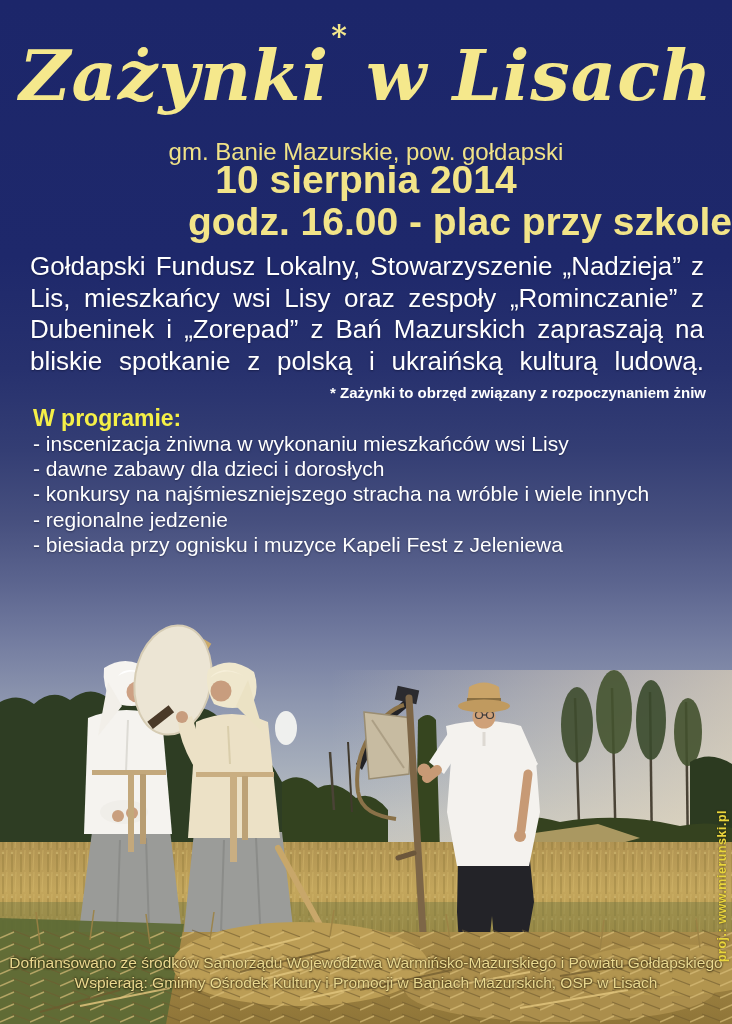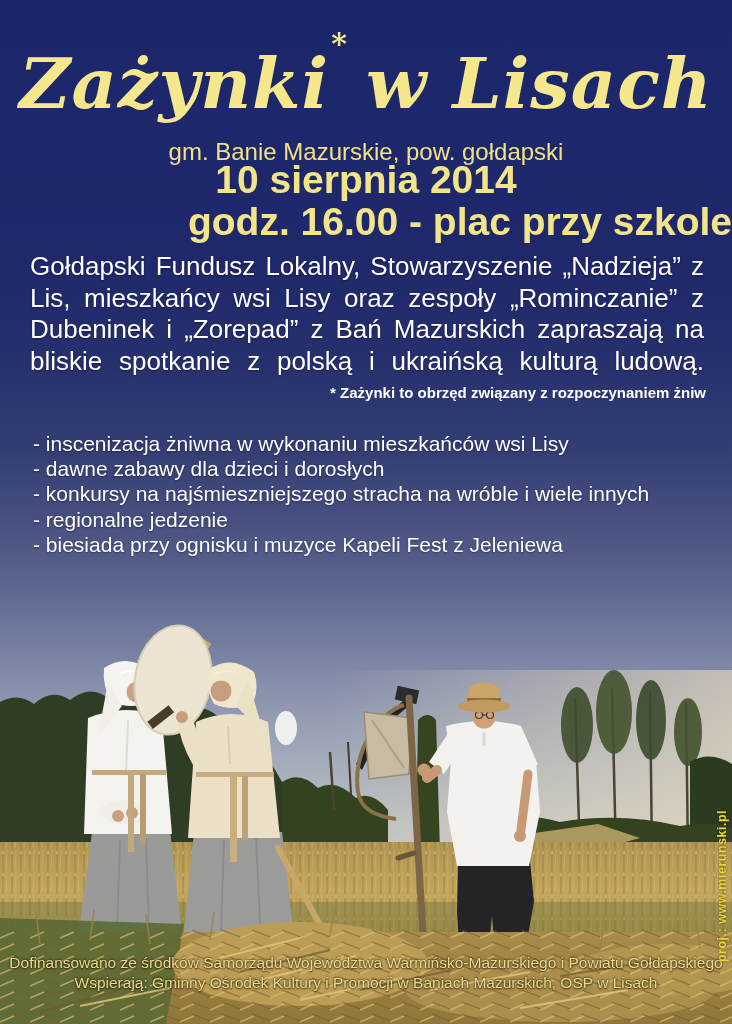--- a/index.html
+++ b/index.html
@@ -6,21 +6,21 @@
   .poster{
     position:relative;width:732px;height:1024px;margin:0 auto;overflow:hidden;
     font-family:"Liberation Sans",sans-serif;
     background:linear-gradient(180deg,
       #1c266a 0%, #1e286b 25%, #27316e 36%, #343e74 44%,
       #47507f 51%, #5c658f 57%, #757ea1 63%, #8f98b0 69%,
       #a6aebb 75%, #bcbfc0 80%, #c9c6bd 84%, #c9c6bd 100%);
   }
   .abs{position:absolute;left:0;right:0;}
   .title{
-    top:34px;text-align:center;color:#f5e88c;
+    top:26px;text-align:center;color:#f5e88c;
     font-family:"DejaVu Serif",serif;font-style:italic;font-weight:bold;
     font-size:70px;line-height:80px;letter-spacing:1px;margin:0;
   }
   .title sup{font-size:30px;position:relative;top:-30px;left:2px;}
   .title .word2{margin-left:20px;}
   .subtitle{top:137px;text-align:center;color:#f0e287;font-size:24px;line-height:30px;}
   .dateline{top:158px;text-align:center;color:#f2e488;font-size:39px;line-height:44px;font-weight:bold;}
   .timeplace{top:200px;text-align:right;color:#f2e488;font-size:39px;line-height:44px;font-weight:bold;}
   .intro{
     top:251px;left:30px;right:28px;color:#fff;font-size:26px;line-height:31.5px;
@@ -49,20 +49,21 @@
 
   <h1 class="abs title"><span>Zażynki</span><sup>*</sup><span class="word2">w Lisach</span></h1>
 
   <div class="abs subtitle">gm. Banie Mazurskie, pow. gołdapski</div>
   <div class="abs dateline">10 sierpnia 2014</div>
   <div class="abs timeplace">godz. 16.00 - plac przy szkole</div>
 
   <p class="abs intro">Gołdapski Fundusz Lokalny, Stowarzyszenie „Nadzieja” z Lis, mieszkańcy wsi Lisy oraz zespoły „Rominczanie” z Dubeninek i „Zorepad” z Bań Mazurskich zapraszają na bliskie spotkanie z polską i ukraińską kulturą ludową.</p>
   <div class="abs footnote">* Zażynki to obrzęd związany z rozpoczynaniem żniw</div>
 
+  <div class="abs program-heading">W programie:</div>
   <div class="abs program-list">
       <div class="program-item">- inscenizacja żniwna w wykonaniu mieszkańców wsi Lisy</div>
       <div class="program-item">- dawne zabawy dla dzieci i dorosłych</div>
       <div class="program-item">- konkursy na najśmieszniejszego stracha na wróble i wiele innych</div>
       <div class="program-item">- regionalne jedzenie</div>
       <div class="program-item">- biesiada przy ognisku i muzyce Kapeli Fest z Jeleniewa</div>
     </div>
 
   <svg class="photo" viewBox="0 0 732 504" aria-hidden="true">
     <defs>

